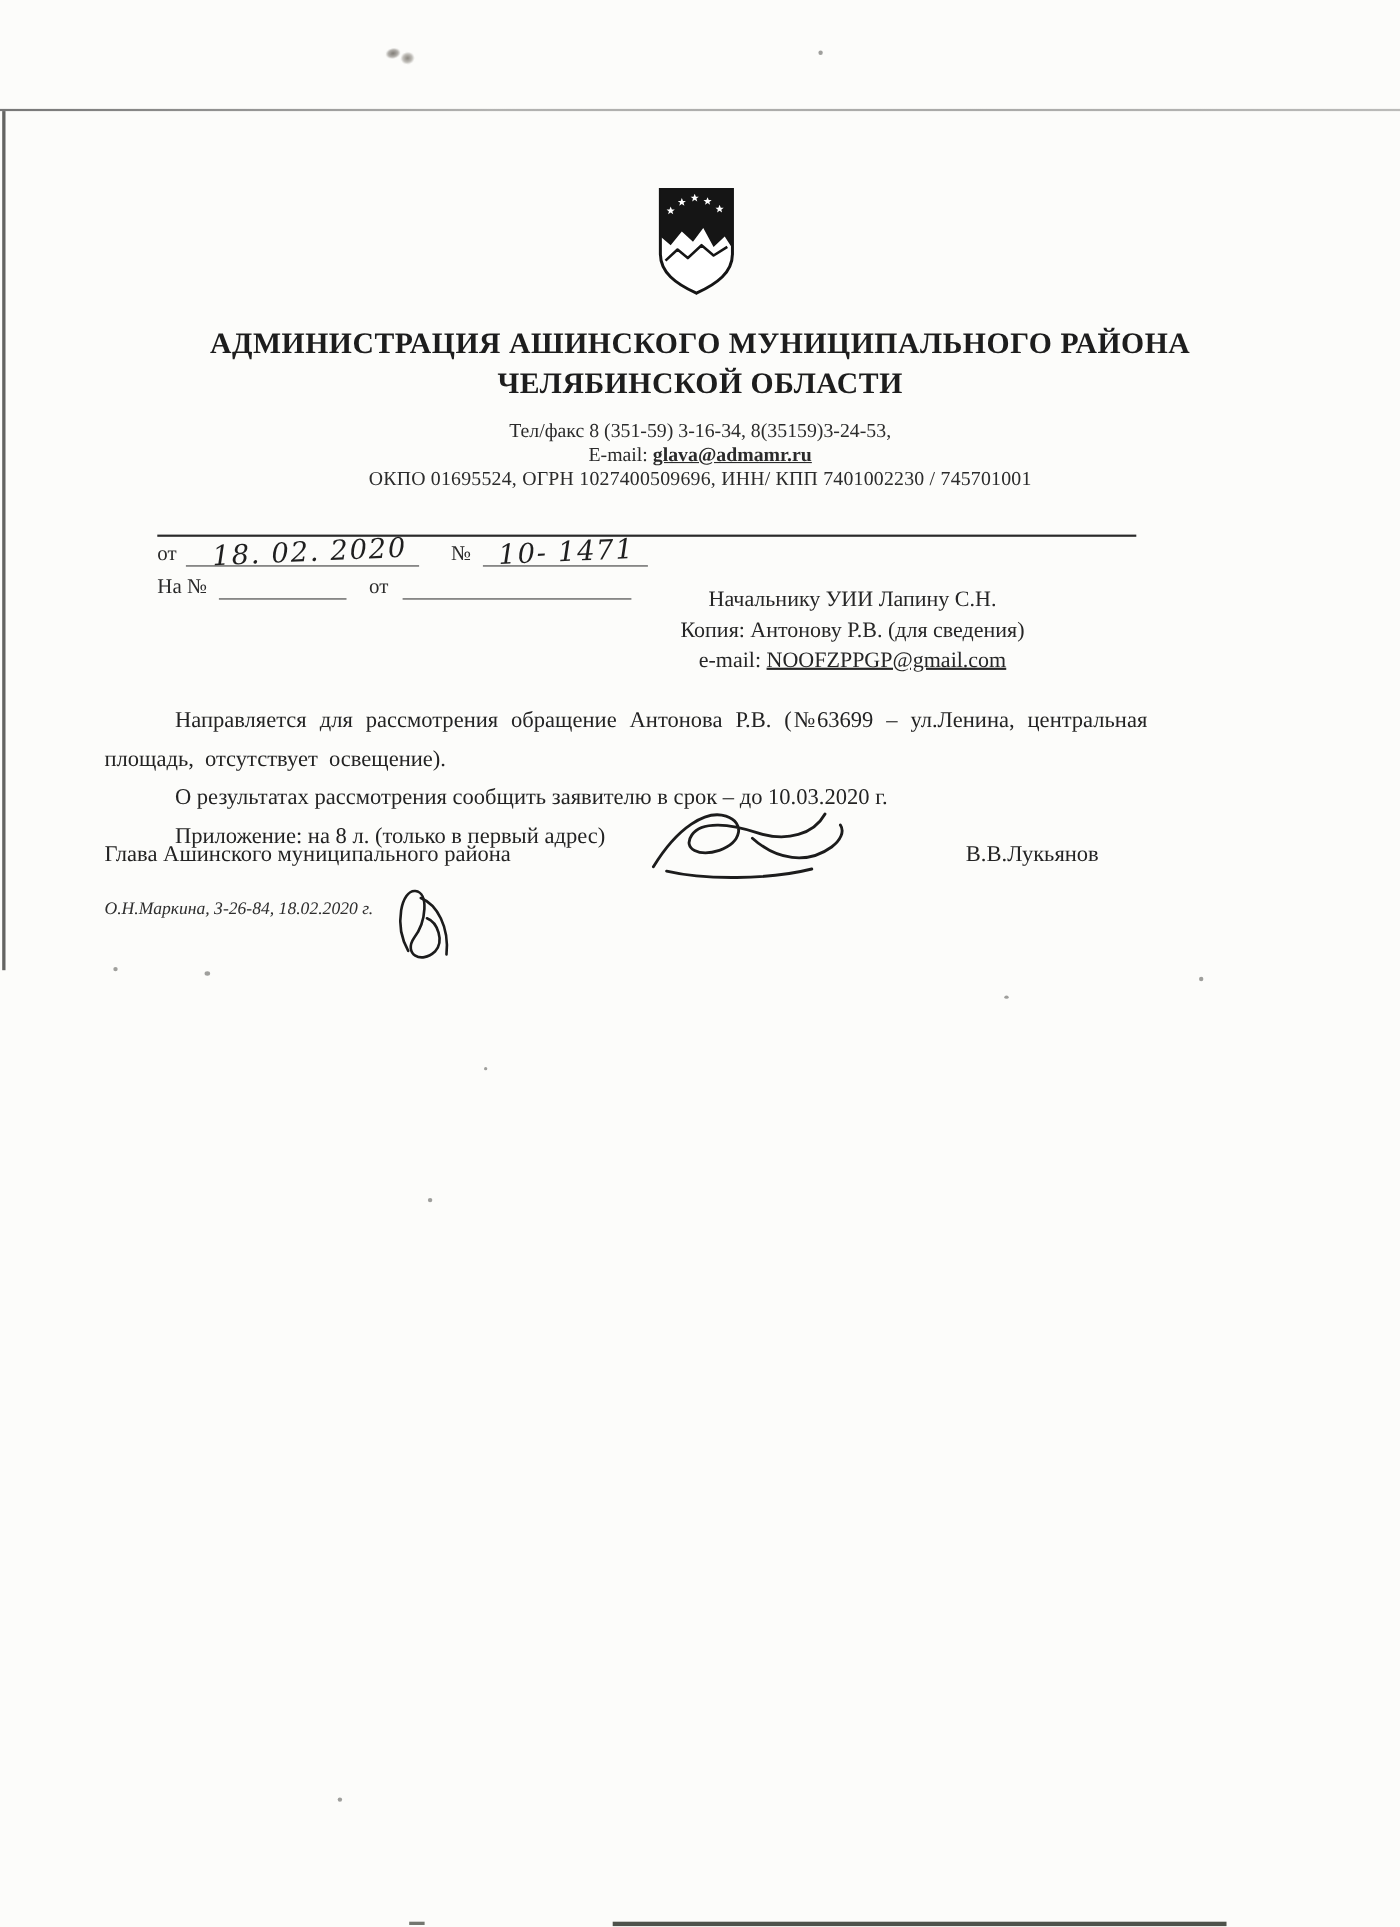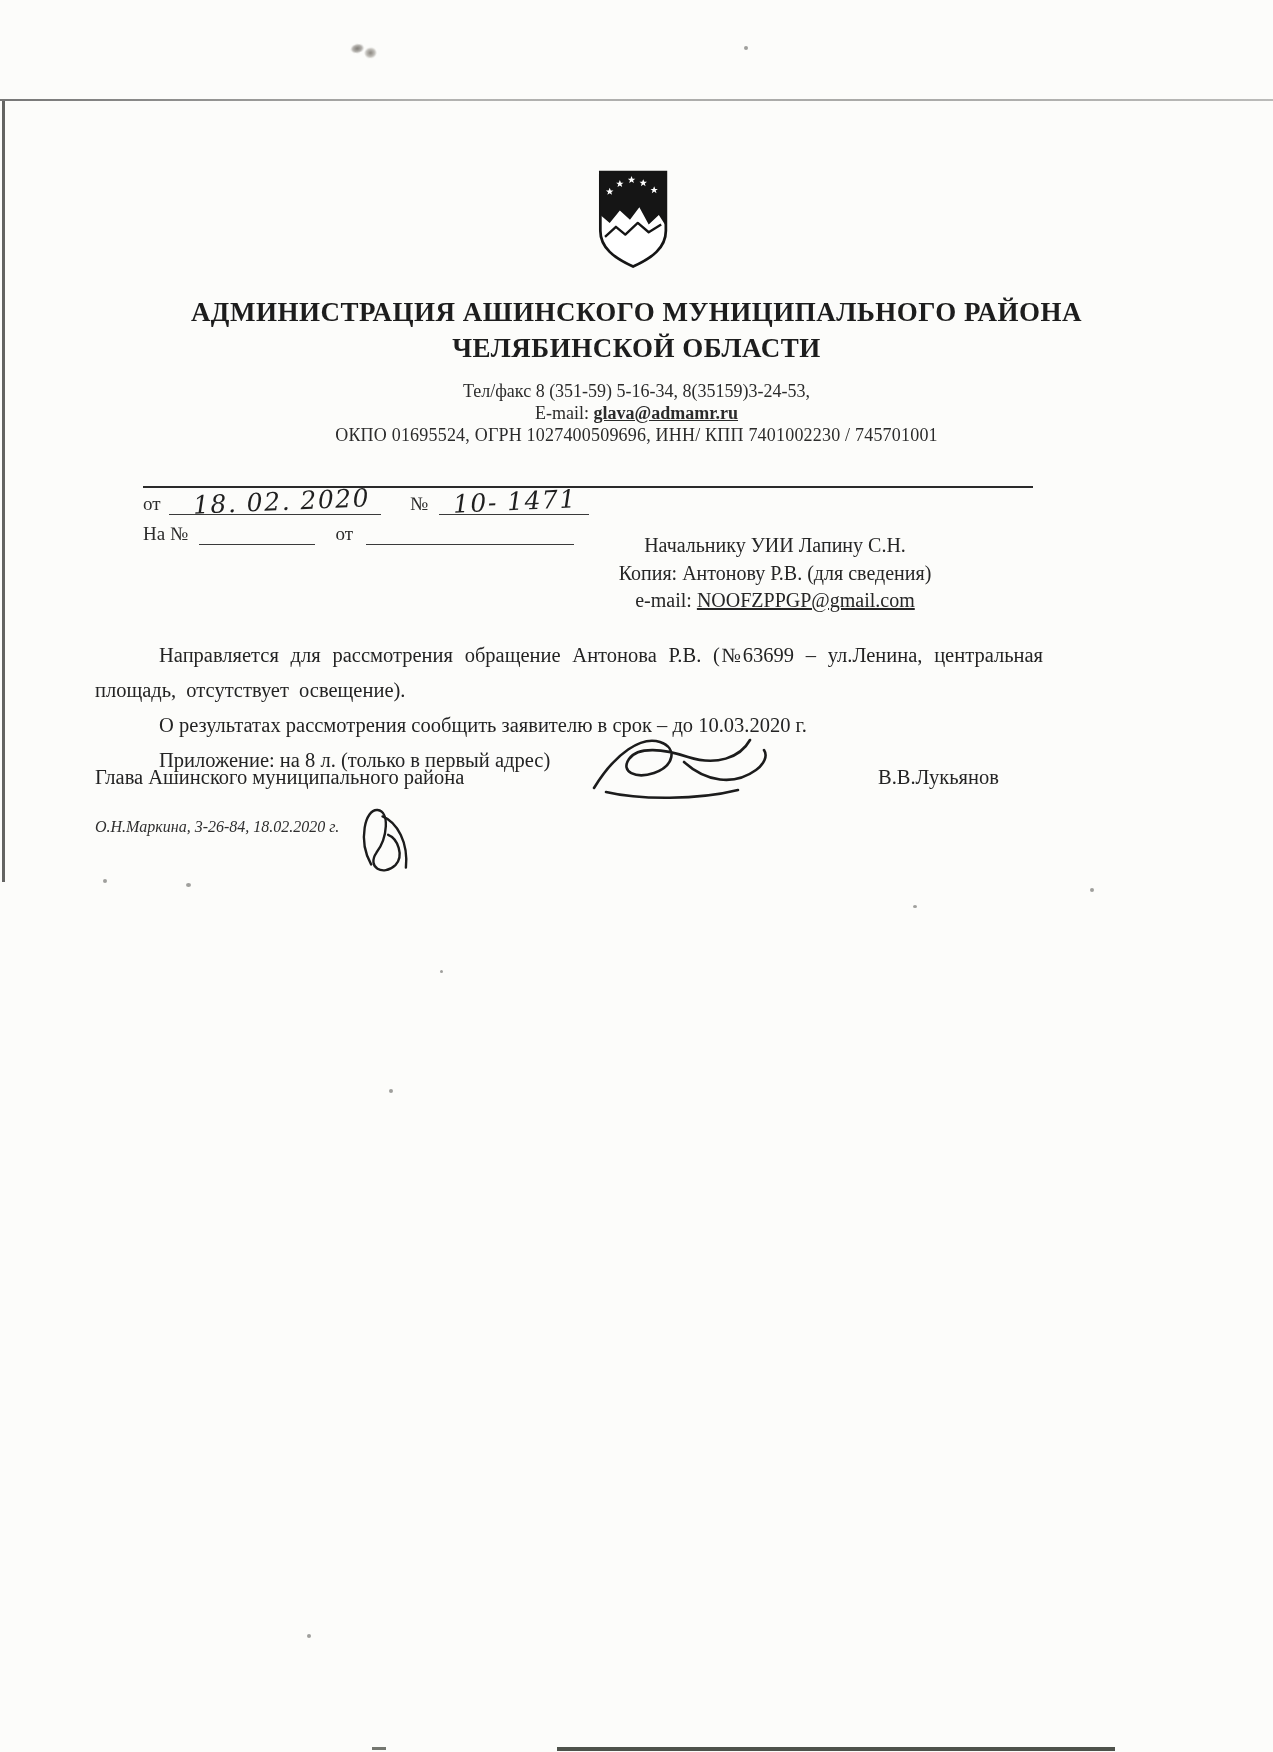--- a/index.html
+++ b/index.html
@@ -217,21 +217,21 @@
       <path transform="translate(77,28)" d="M0,-5 L1.4,-1.6 L4.8,-1.6 L2,.6 L3,4 L0,1.9 L-3,4 L-2,.6 L-4.8,-1.6 L-1.4,-1.6 Z"></path>
     </g>
   </svg>
 
   <div class="org-title">
     <div>АДМИНИСТРАЦИЯ АШИНСКОГО МУНИЦИПАЛЬНОГО РАЙОНА</div>
     <div>ЧЕЛЯБИНСКОЙ ОБЛАСТИ</div>
   </div>
 
   <div class="contact-block">
-    <div>Тел/факс 8 (351-59) 5-16-34, 8(35159)3-24-53,</div>
+    <div>Тел/факс 8 (351-59) 3-16-34, 8(35159)3-24-53,</div>
     <div>
       <span>E-mail: </span><span class="email-value">glava@admamr.ru</span>
     </div>
     <div class="codes">ОКПО 01695524, ОГРН 1027400509696, ИНН/ КПП 7401002230 / 745701001</div>
   </div>
 
   <div class="rule"></div>
 
   <div class="ref-block">
     <div class="ref-row">

